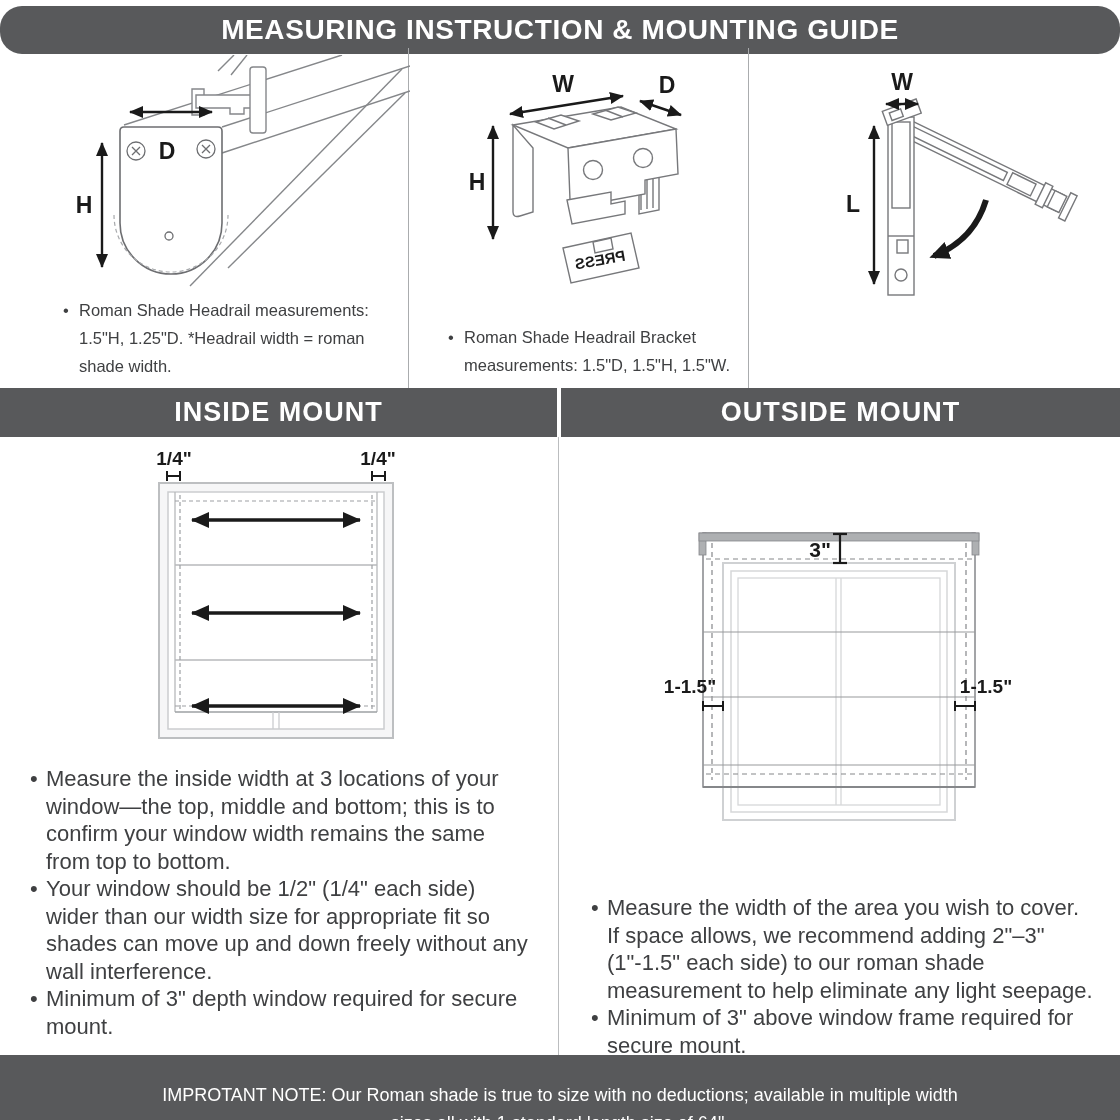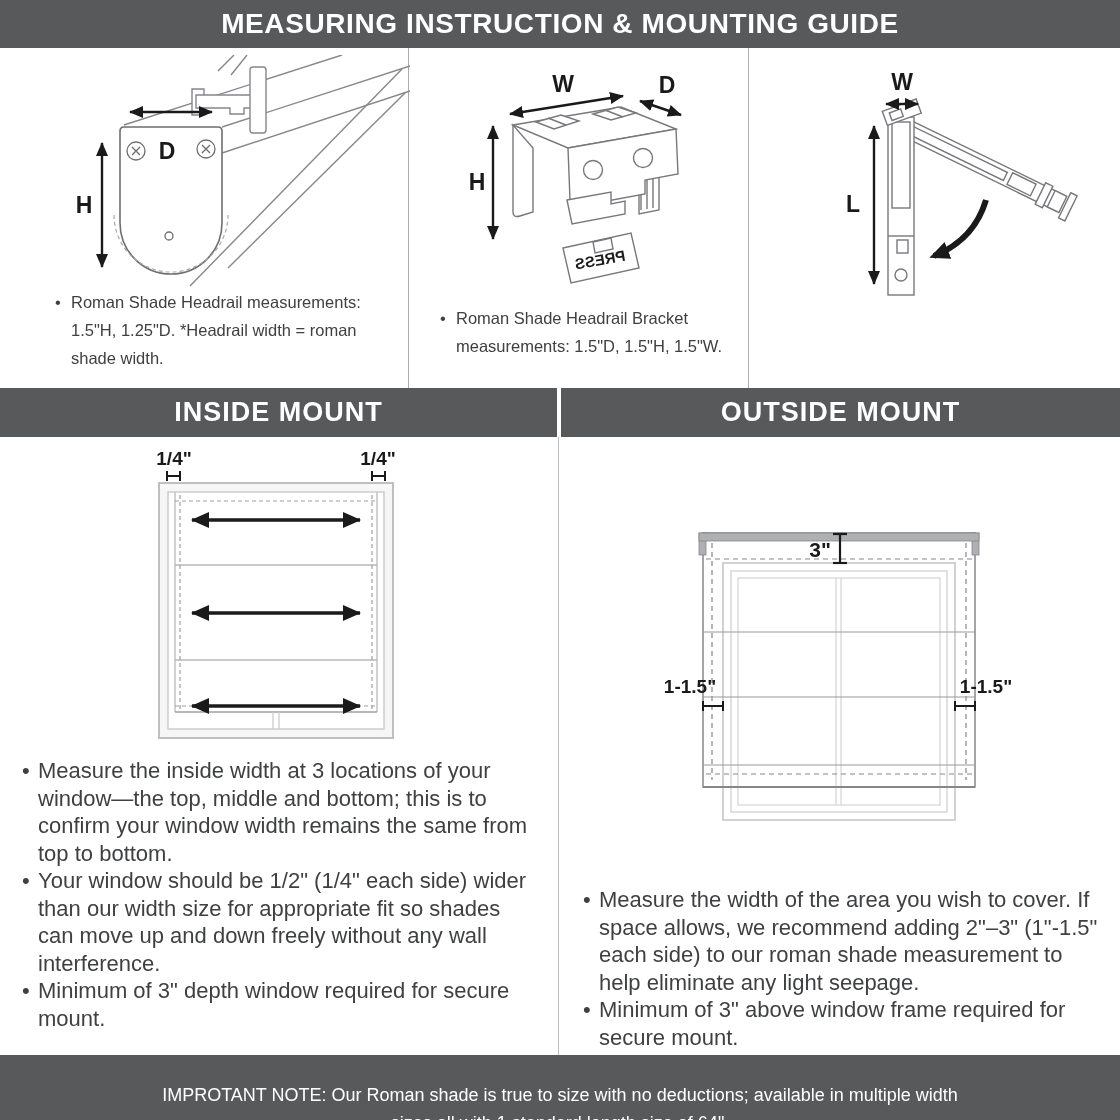--- a/index.html
+++ b/index.html
@@ -1,31 +1,31 @@
 <!DOCTYPE html>
 <html><head>
 <meta charset="utf-8">
 <style>
   html,body{margin:0;padding:0;background:#fff;}
   #page{position:relative;width:1120px;height:1120px;background:#fff;overflow:hidden;
         font-family:"Liberation Sans",sans-serif;color:#3f4042;}
   .bar{position:absolute;background:#58595b;color:#fff;display:flex;align-items:center;
        justify-content:center;font-weight:bold;}
-  #top-bar{left:0;top:0;width:1120px;height:48px;font-size:28px;letter-spacing:.6px;}
+  #top-bar{left:0;top:6px;width:1120px;height:48px;font-size:28px;letter-spacing:.6px;border-radius:22px;}
   #inside-bar{left:0;top:388px;width:557px;height:49px;font-size:27px;letter-spacing:1px;}
   #outside-bar{left:561px;top:388px;width:559px;height:49px;font-size:27px;letter-spacing:1px;}
   #footer-bar{left:0;top:1055px;width:1120px;height:65px;display:block;}
   #footer-text{width:820px;margin:0 auto;padding-top:26px;text-align:center;
                font-size:18px;line-height:28px;color:#fff;font-weight:normal;}
   .vline{position:absolute;width:1px;background:#aaacae;}
   #panel-divider-1{left:408px;top:48px;height:340px;}
   #panel-divider-2{left:748px;top:48px;height:340px;}
   #section-divider{left:558px;top:437px;height:618px;background:#bbbdbf;}
   .diagram{position:absolute;}
-  ul{list-style:none;margin:0;padding:0;}
+  ul{list-style:none;margin:8px;padding:0;}
   li{position:relative;padding-left:16px;margin:0;}
   li::before{content:"\2022";position:absolute;left:0;}
   .caption{position:absolute;font-size:16.5px;line-height:28px;color:#3f4042;}
   .bullets{position:absolute;font-size:22px;line-height:27.5px;color:#3f4042;}
   svg text{font-family:"Liberation Sans",sans-serif;font-weight:bold;fill:#1a1a1a;}
 </style>
 </head>
 <body>
 
 <div id="page">
@@ -106,21 +106,21 @@
       <path d="M178,180 L196,176 L198,187 L180,191 Z" fill="none"></path>
     </g>
     <text transform="translate(186,203) scale(-1,1) rotate(10)" font-size="15" text-anchor="middle" fill="#6d6e71">PRESS</text>
     <line x1="95" y1="52" x2="208" y2="34" stroke="#1a1a1a" stroke-width="2.4" marker-start="url(#aSb)" marker-end="url(#aEb)"></line>
     <line x1="225" y1="39" x2="266" y2="53" stroke="#1a1a1a" stroke-width="2.4" marker-start="url(#aSb)" marker-end="url(#aEb)"></line>
     <line x1="78" y1="64" x2="78" y2="177" stroke="#1a1a1a" stroke-width="2.4" marker-start="url(#aSb)" marker-end="url(#aEb)"></line>
     <text x="148" y="30" font-size="23" text-anchor="middle">W</text>
     <text x="252" y="31" font-size="23" text-anchor="middle">D</text>
     <text x="62" y="128" font-size="23" text-anchor="middle">H</text>
   </svg>
-  <div class="caption" style="left:440px;top:304px;width:300px">
+  <div class="caption" style="left:440px;top:315px;width:300px">
     <ul>
         <li>Roman Shade Headrail Bracket measurements: 1.5"D, 1.5"H, 1.5"W.</li>
       </ul>
   </div>
 
   <svg class="diagram" style="left:750px;top:60px" width="370" height="250" viewBox="0 0 370 250">
     <defs>
       <marker id="aEc" orient="auto" markerUnits="userSpaceOnUse" markerWidth="14" markerHeight="12" refX="13" refY="6">
           <path d="M0,0 L14,6 L0,12 Z" fill="#1a1a1a"></path>
         </marker>

